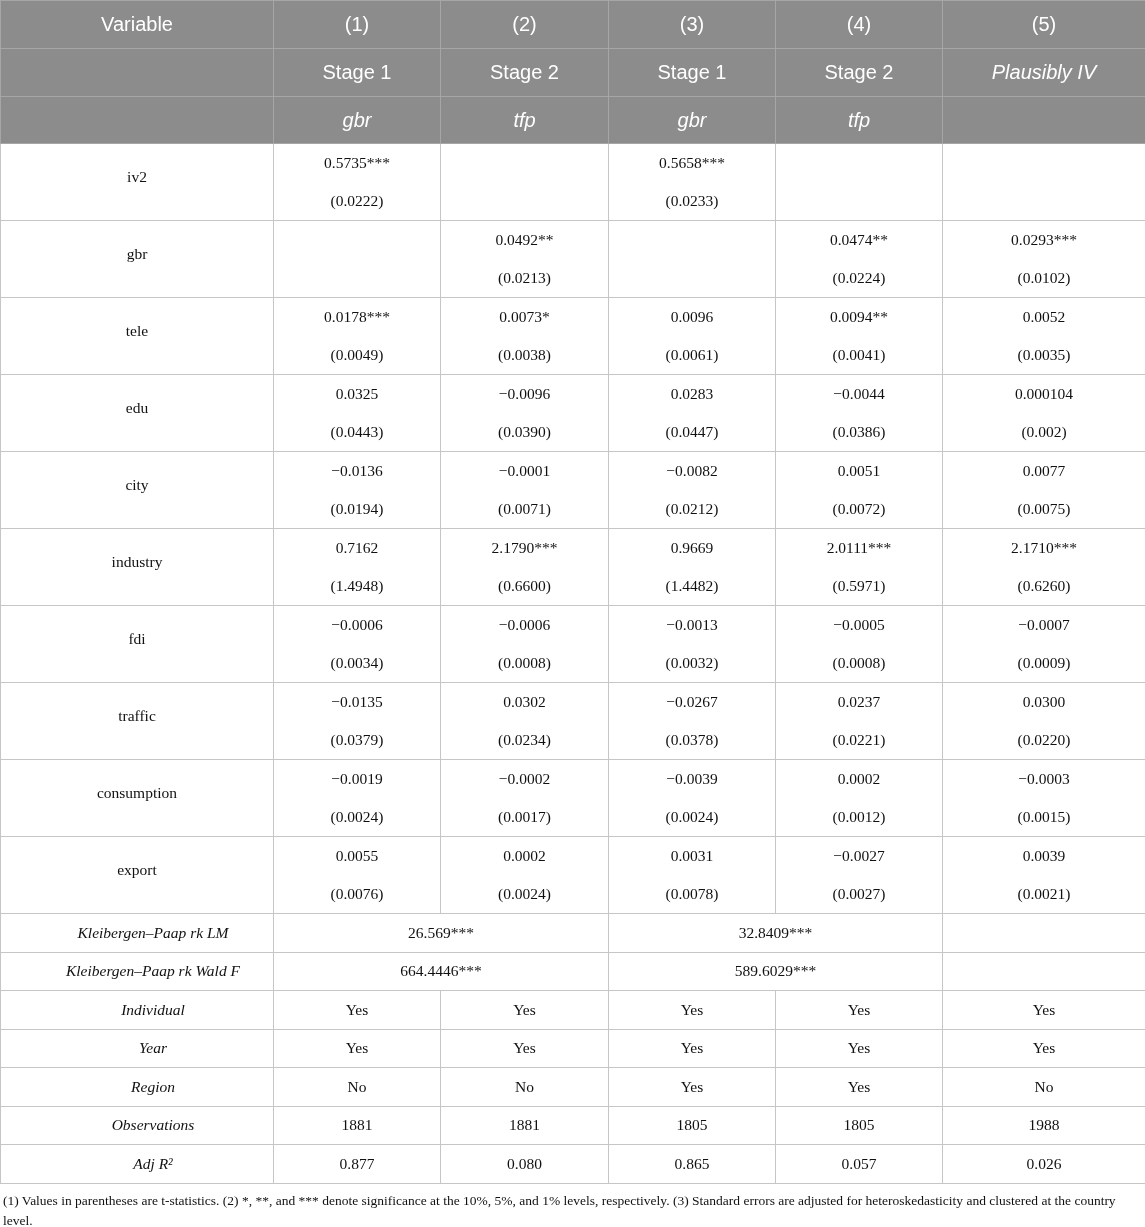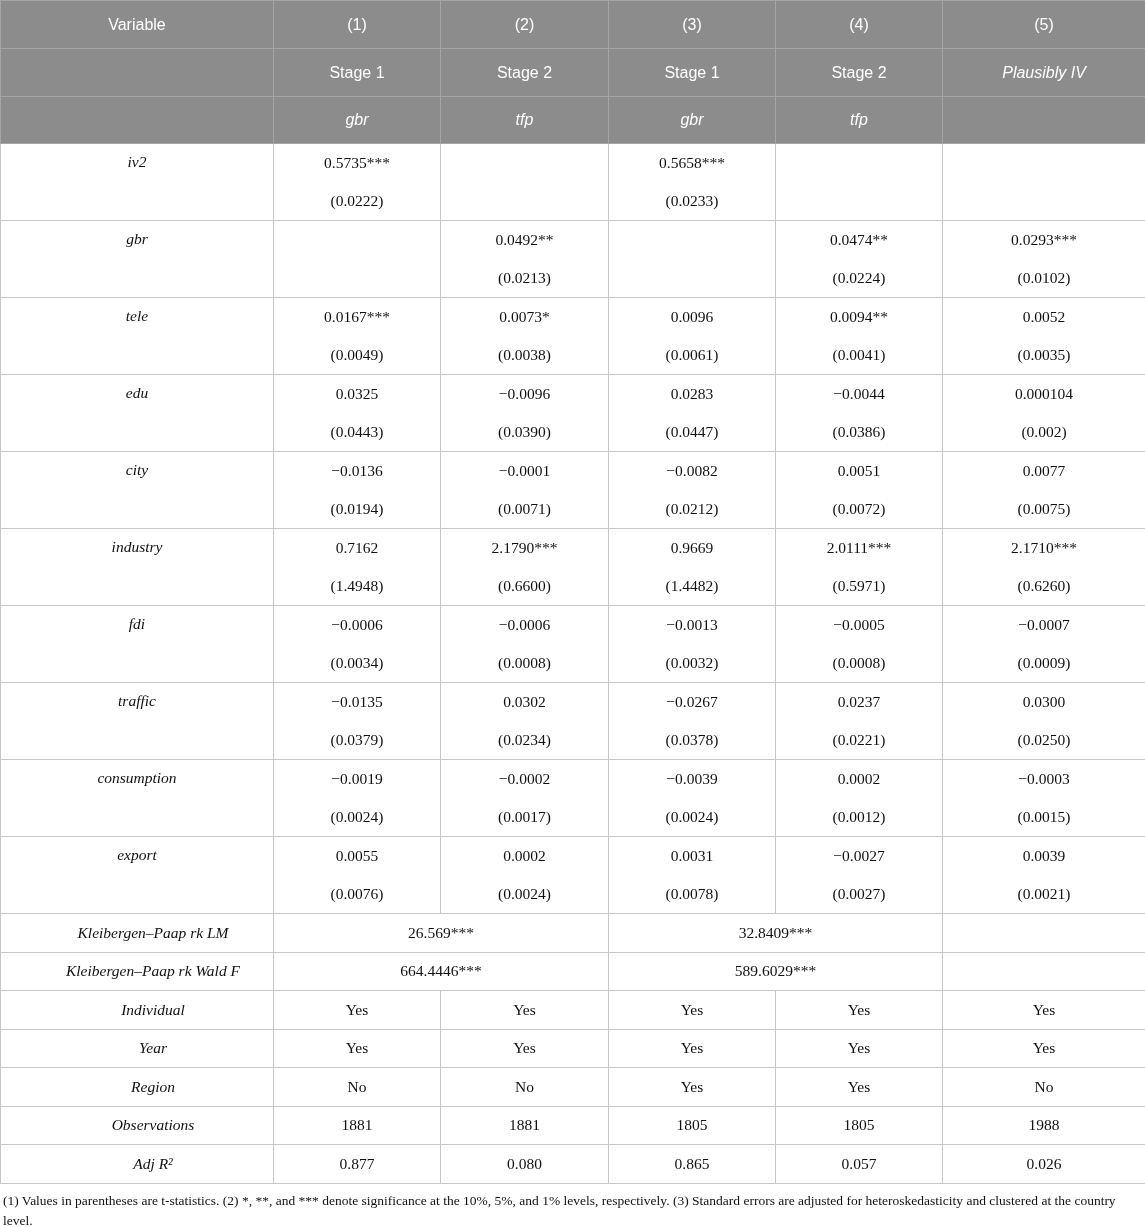--- a/index.html
+++ b/index.html
@@ -18,21 +18,21 @@
     border-collapse: collapse;
     table-layout: fixed;
   }
 
   
   thead th {
     background: #8c8c8c;
     color: #ffffff;
     font-family: "Liberation Sans", sans-serif;
     font-weight: 400;
-    font-size: 16px;
+    font-size: 20px;
     border: 1px solid #a6a6a6;
     height: 48px;
     text-align: center;
     vertical-align: middle;
   }
   thead tr.depvar-row th { height: 47px; }
   th.hdr-italic { font-style: italic; }
 
   
   tbody td {
@@ -41,23 +41,22 @@
     vertical-align: middle;
     height: 38.5px;
     border-left: 1px solid #c6c6c6;
     border-right: 1px solid #c6c6c6;
     padding: 0 4px;
   }
   tr.grp-top td, tr.stat-row td { border-top: 1px solid #c6c6c6; }
   tbody tr:last-child td { border-bottom: 1px solid #c6c6c6; }
 
   td.var {
-    font-style: italic;
     vertical-align: top;
-    padding-top: 9px;
+    padding-top: 24px;
   }
   td.label-cell { font-style: italic; padding-left: 36px; }
 
   
   .footnote {
     font-size: 13.5px;
     line-height: 1.5;
     padding: 7px 3px 4px 3px;
     text-align: left;
   }
@@ -132,21 +131,21 @@
       <tr>
         <td></td>
         <td>(0.0213)</td>
         <td></td>
         <td>(0.0224)</td>
         <td>(0.0102)</td>
       </tr>
 
       <tr class="grp-top">
         <td class="var" rowspan="2">tele</td>
-        <td>0.0167***</td>
+        <td>0.0178***</td>
         <td>0.0073*</td>
         <td>0.0096</td>
         <td>0.0094**</td>
         <td>0.0052</td>
       </tr>
       <tr>
         <td>(0.0049)</td>
         <td>(0.0038)</td>
         <td>(0.0061)</td>
         <td>(0.0041)</td>
@@ -223,21 +222,21 @@
         <td>0.0302</td>
         <td>−0.0267</td>
         <td>0.0237</td>
         <td>0.0300</td>
       </tr>
       <tr>
         <td>(0.0379)</td>
         <td>(0.0234)</td>
         <td>(0.0378)</td>
         <td>(0.0221)</td>
-        <td>(0.0250)</td>
+        <td>(0.0220)</td>
       </tr>
 
       <tr class="grp-top">
         <td class="var" rowspan="2">consumption</td>
         <td>−0.0019</td>
         <td>−0.0002</td>
         <td>−0.0039</td>
         <td>0.0002</td>
         <td>−0.0003</td>
       </tr>

